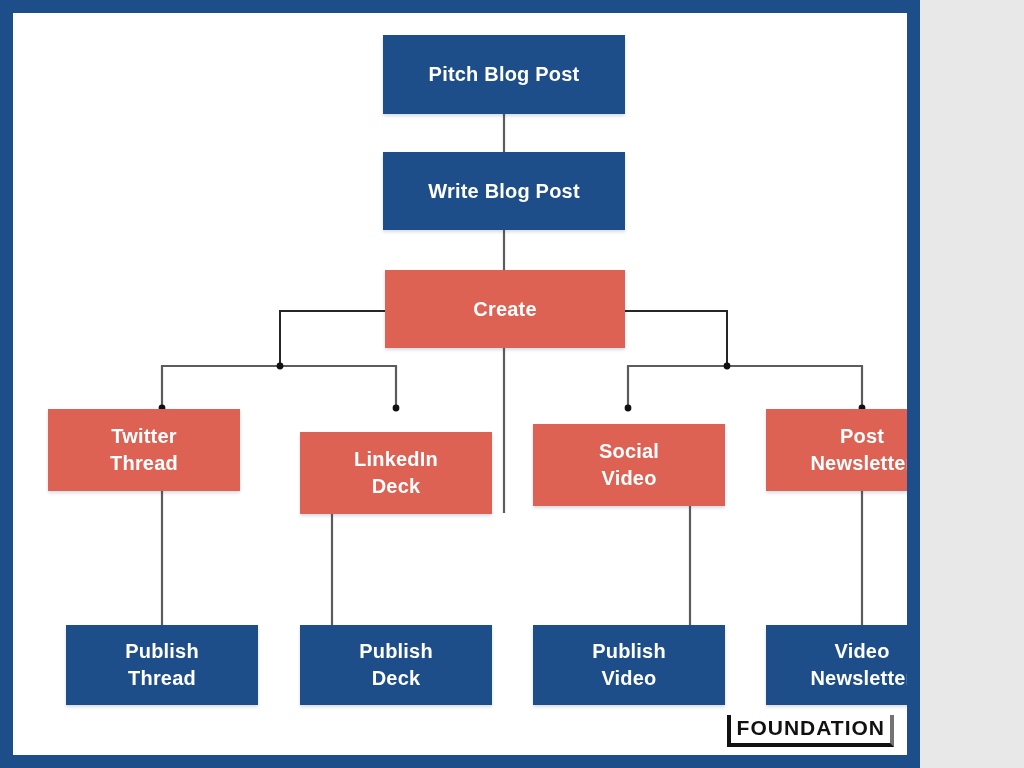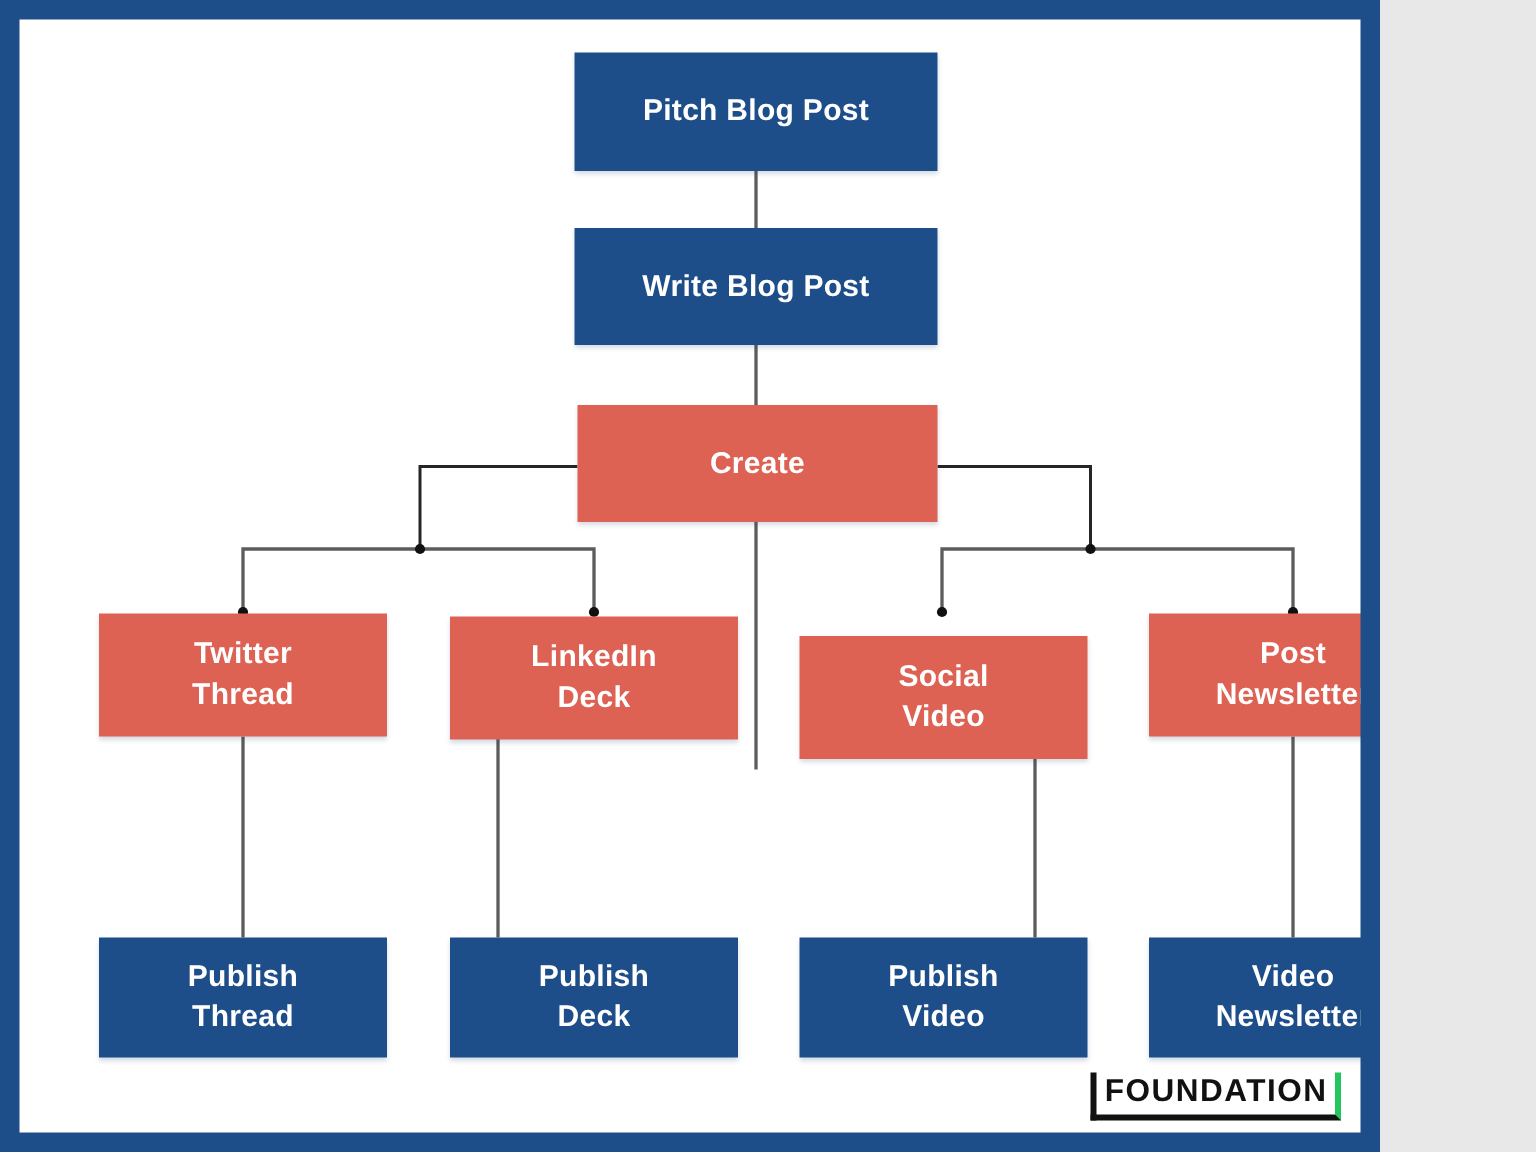--- a/index.html
+++ b/index.html
@@ -16,21 +16,21 @@
     position:absolute;z-index:3;display:flex;align-items:center;justify-content:center;
     color:#ffffff;font-weight:bold;font-size:20px;line-height:27px;text-align:center;
     white-space:pre-line;letter-spacing:0.2px;
     box-shadow:0 2px 3px rgba(27,62,105,0.18);
   }
   .blue{background:#1d4e89;}
   .coral{background:#dd6253;}
   .logo{
     position:absolute;right:26px;bottom:21px;z-index:5;
     color:#111111;font-weight:bold;font-size:21px;letter-spacing:1px;
-    border-left:4px solid #111111;border-right:4px solid #22c55e;border-bottom:4px solid #111111;
+    border-left:4px solid #111111;border-right:4px solid #737373;border-bottom:4px solid #111111;
     padding:1px 5px 3px 6px;
   }
   .wire{fill:none;stroke:#5c5c5c;stroke-width:2.2;}
   .wire-dark{fill:none;stroke:#262626;stroke-width:2;}
   .dot{fill:#111111;stroke:none;}
 </style>
 </head>
 <body>
 
 <div id="page">
@@ -61,24 +61,24 @@
     <line class="wire" x1="690" y1="491" x2="690" y2="625"></line>
     <line class="wire" x1="862" y1="491" x2="862" y2="625"></line>
   </svg>
 
   <div class="node blue" style="left:383px;top:35px;width:242px;height:79px">Pitch Blog Post</div>
 
   <div class="node coral" style="left:385px;top:270px;width:240px;height:78px">Create</div>
 
   <div class="node blue" style="left:383px;top:152px;width:242px;height:78px">Write Blog Post</div>
 
-  <div class="node coral" style="left:66px;top:409px;width:192px;height:82px">Twitter
+  <div class="node coral" style="left:48px;top:409px;width:192px;height:82px">Twitter
 Thread</div>
 
-  <div class="node coral" style="left:300px;top:411px;width:192px;height:82px">LinkedIn
+  <div class="node coral" style="left:300px;top:432px;width:192px;height:82px">LinkedIn
 Deck</div>
 
   <div class="node coral" style="left:533px;top:424px;width:192px;height:82px">Social
 Video</div>
 
   <div class="node coral" style="left:766px;top:409px;width:192px;height:82px">Post
 Newsletter</div>
 
 
   <div class="node blue" style="left:66px;top:625px;width:192px;height:80px">Publish

